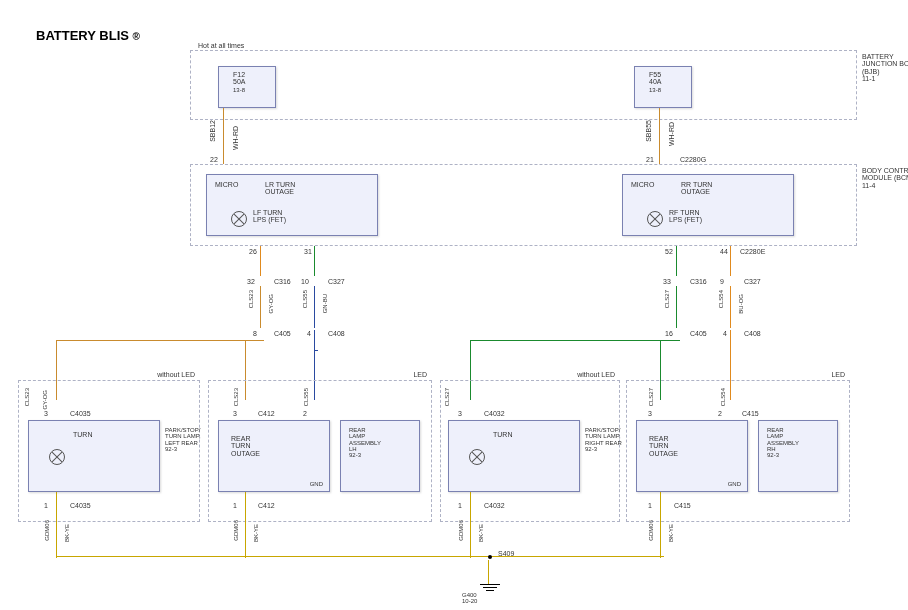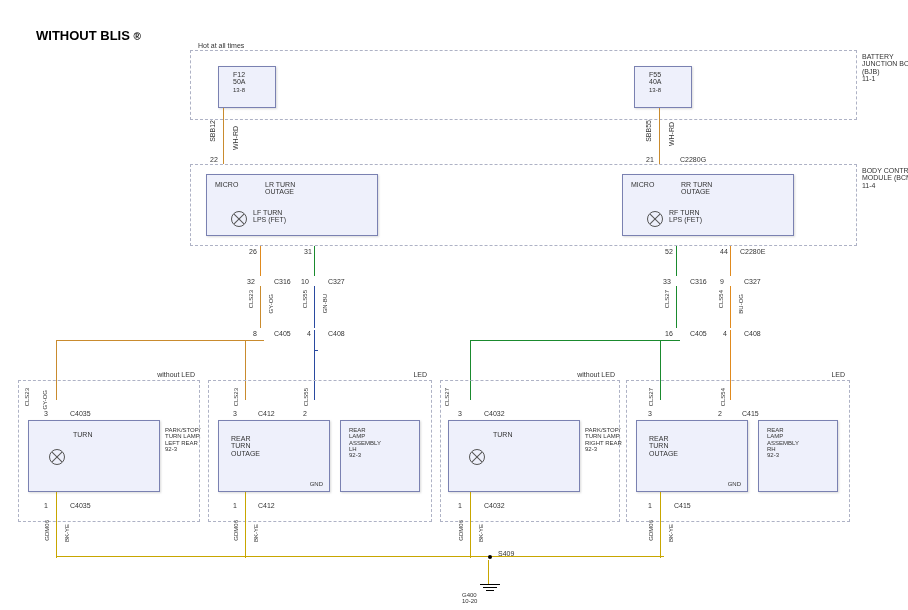--- a/index.html
+++ b/index.html
@@ -34,21 +34,21 @@
   .lamp::before,.lamp::after{content:"";position:absolute;left:50%;top:50%;width:1px;height:14px;background:#555;transform-origin:center;}
   .lamp::before{transform:translate(-50%,-50%) rotate(45deg);}
   .lamp::after{transform:translate(-50%,-50%) rotate(-45deg);}
   .dot{position:absolute;width:4px;height:4px;background:#000;border-radius:50%;}
 </style>
 </head>
 <body>
 <div id="wrap">
 
 <div class="title" style="left:36px;top:28px;">
-  <span>WITHOUT BLIS</span>
+  <span>BATTERY BLIS</span>
   <span class="reg">®</span>
 </div>
 
 <div class="box-outer" style="left:190px;top:50px;width:665px;height:68px;">
   <div class="small-text" style="right:-70px;top:2px;width:64px;text-align:left;">
     <span>BATTERY JUNCTION BOX (BJB)</span><br><span>11-1</span>
   </div>
 </div>
 <div class="small-text" style="left:198px;top:42px;">Hot at all times</div>
 

